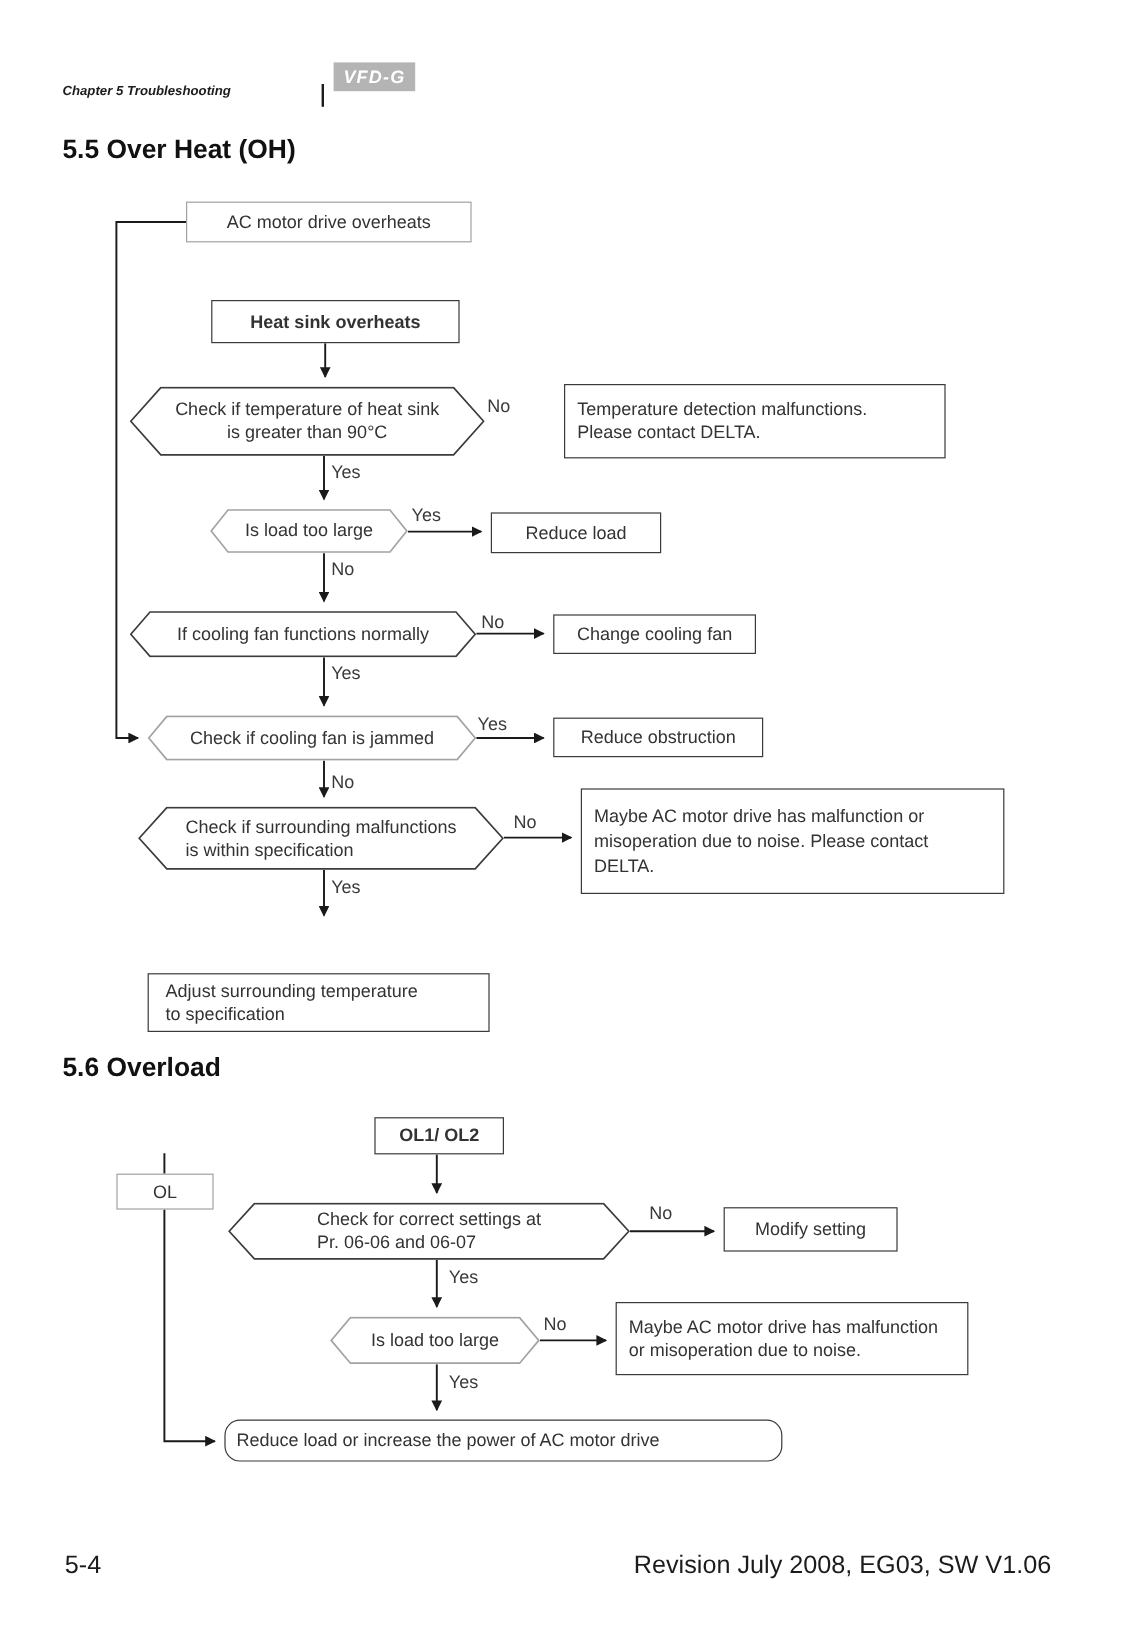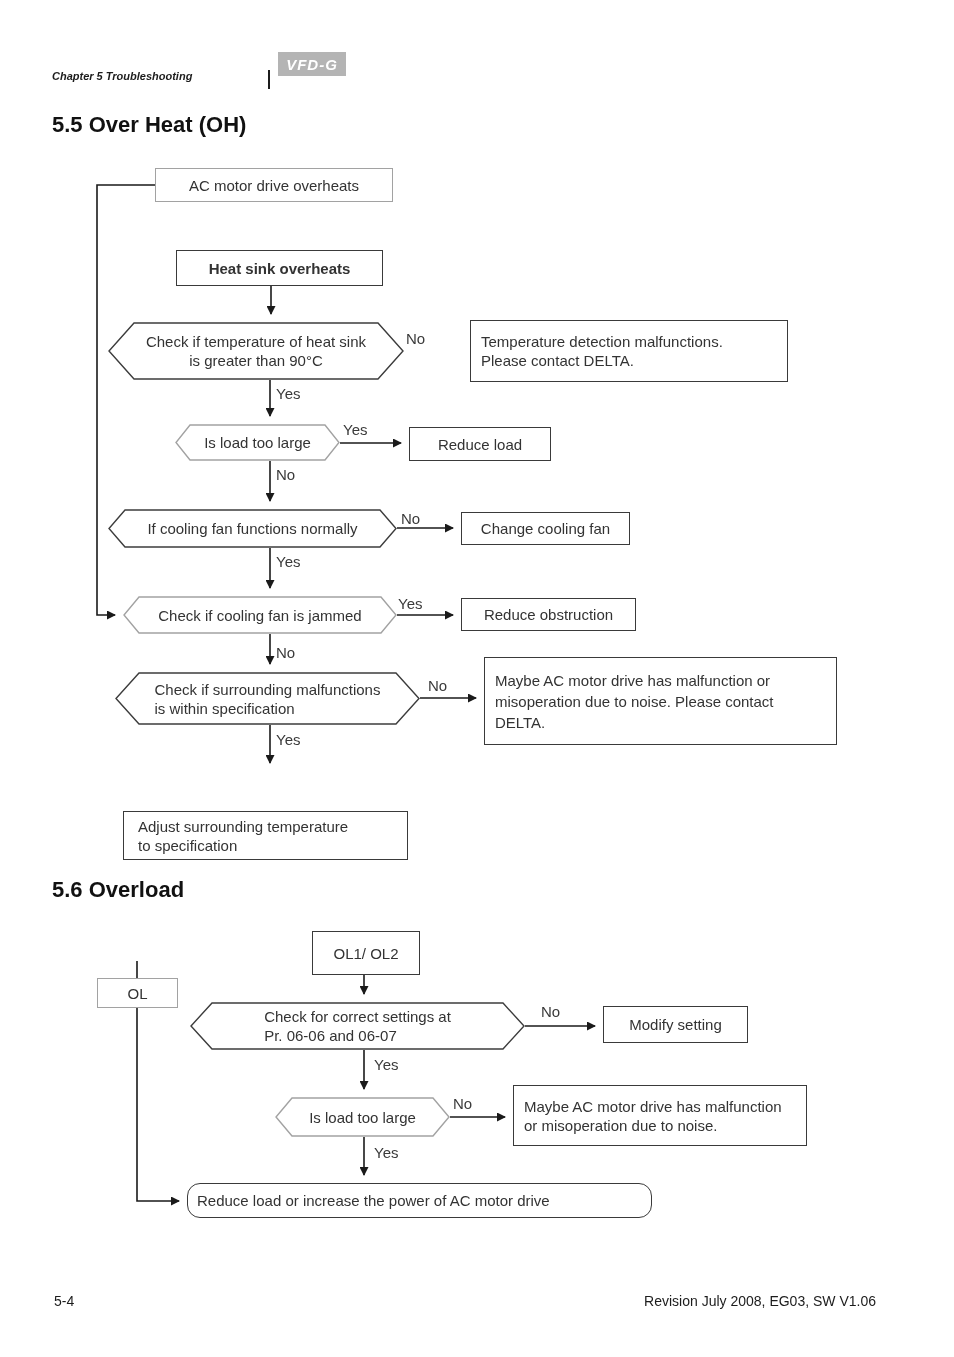--- a/index.html
+++ b/index.html
@@ -25,21 +25,21 @@
   .hex{background:transparent;display:flex;align-items:center;justify-content:center;}
   .hex-bg{position:absolute;left:0;top:0;}
   .hex-bg polygon{fill:#ffffff;stroke:#3c3c3c;stroke-width:1.4;}
   .hex.gray .hex-bg polygon{stroke:#a2a2a2;}
   .lbl{position:relative;white-space:pre-line;}
   .edge-label{position:absolute;font-size:15px;color:#3a3a3a;white-space:nowrap;}
   
   .wires{position:absolute;left:0;top:0;pointer-events:none;}
   .wires line,.wires polyline{stroke:#1a1a1a;stroke-width:1.6;fill:none;}
   
-  .footer-text{font-size:14px;color:#1c1c1c;white-space:nowrap;}
+  .footer-text{font-size:21px;color:#1c1c1c;white-space:nowrap;}
 </style>
 </head>
 <body>
 
 <div class="page">
 
   <div class="abs chapter" style="left:52px;top:70px;">Chapter 5  Troubleshooting</div>
   <div class="abs hdr-divider" style="left:268px;top:70px;"></div>
   <div class="abs logo" style="left:278px;top:52px;width:68px;height:24px;">VFD-G</div>
 
@@ -141,21 +141,21 @@
   <span class="edge-label" style="left:401px;top:510px;">No</span>
   <span class="edge-label" style="left:276px;top:553px;">Yes</span>
   <span class="edge-label" style="left:398px;top:595px;">Yes</span>
   <span class="edge-label" style="left:276px;top:644px;">No</span>
   <span class="edge-label" style="left:428px;top:677px;">No</span>
   <span class="edge-label" style="left:276px;top:731px;">Yes</span>
 
   <div class="node rect gray center" style="left:97px;top:978px;width:81px;height:30px;">
     <span class="lbl">OL</span>
   </div>
-  <div class="node rect center" style="left:312px;top:931px;width:108px;height:44px;">
+  <div class="node rect center" style="left:312px;top:931px;width:108px;height:31px;font-weight:bold;">
     <span class="lbl">OL1/ OL2</span>
   </div>
   <div class="node hex" style="left:190px;top:1002px;width:335px;height:48px;">
       <svg width="335" height="48" class="hex-bg">
         <polygon points="22,1 313,1 334,24 313,47 22,47 1,24"></polygon>
       </svg>
     <span class="lbl" style="text-align:left;">Check for correct settings at
 Pr. 06-06 and 06-07</span>
   </div>
   <div class="node rect center" style="left:603px;top:1006px;width:145px;height:37px;">

